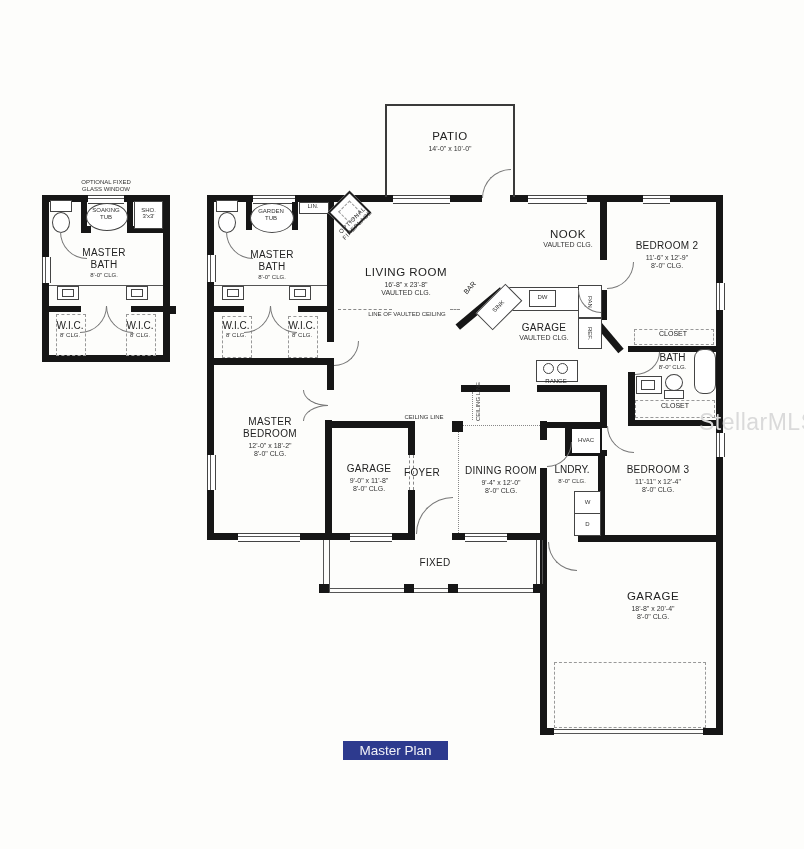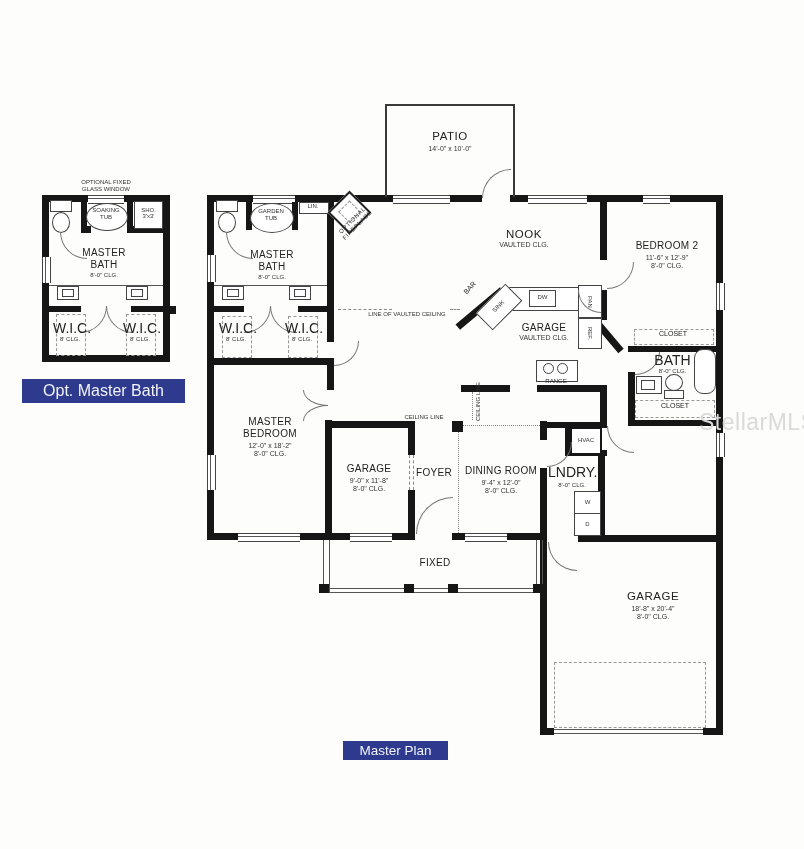--- a/index.html
+++ b/index.html
@@ -19,21 +19,21 @@
   .dash{position:absolute;border:1px dashed #999;}
   .dashl{position:absolute;border-top:1px dashed #888;}
   .dashv{position:absolute;border-left:1px dashed #888;}
   .dot{position:absolute;border-top:1px dotted #888;}
   .dotv{position:absolute;border-left:1px dotted #888;}
   .box{position:absolute;border:1px solid #444;background:#fff;}
   .oval{position:absolute;border:1px solid #444;border-radius:50%;background:#fff;}
   .lbl{position:absolute;text-align:center;line-height:1.15;white-space:nowrap;color:#222;}
   .nm{font-size:10px;letter-spacing:.3px;display:block;}
   .big{font-size:11.5px;letter-spacing:.5px;display:block;}
-  .md{font-size:14px;display:block;}
+  .md{font-size:10px;display:block;}
   .dm{font-size:7px;color:#333;display:block;}
   .ty{font-size:6px;color:#333;display:block;}
   .vt{writing-mode:vertical-rl;text-orientation:mixed;font-size:6px;color:#333;}
   .cap{position:absolute;background:#2d3a8e;color:#f2f2f8;display:flex;align-items:center;justify-content:center;}
   .wm{position:absolute;color:#dadada;font-size:23px;letter-spacing:.5px;}
 </style>
 </head>
 <body>
 
 <div id="canvas">
@@ -84,21 +84,20 @@
     <span class="ty" style="margin-top:2px">8'-0" CLG.</span>
   </div>
   <div class="lbl" style="left:53px;top:320px;width:34px">
     <span class="md">W.I.C.</span>
     <span class="ty">8' CLG.</span>
   </div>
   <div class="lbl" style="left:123px;top:320px;width:34px">
     <span class="md">W.I.C.</span>
     <span class="ty">8' CLG.</span>
   </div>
-  <div class="cap" style="left:22px;top:379px;width:163px;height:24px;font-size:16px">Opt. Master Bath</div>
 
   <div class="w" style="left:207px;top:195px;width:46px;height:7px"></div>
   <div class="w" style="left:295px;top:195px;width:98px;height:7px"></div>
   <div class="w" style="left:450px;top:195px;width:32px;height:7px"></div>
   <div class="w" style="left:510px;top:195px;width:18px;height:7px"></div>
   <div class="w" style="left:587px;top:195px;width:56px;height:7px"></div>
   <div class="w" style="left:670px;top:195px;width:53px;height:7px"></div>
   <div class="winH" style="left:253px;top:195px;width:42px"></div>
   <div class="winH" style="left:393px;top:195px;width:57px"></div>
   <div class="winH" style="left:528px;top:195px;width:59px"></div>
@@ -261,22 +260,27 @@
   <div class="dot" style="left:463px;top:425px;width:77px"></div>
   <div class="dotv" style="left:458px;top:432px;height:101px"></div>
   <div class="dotv" style="left:472px;top:392px;height:28px"></div>
   <div class="dashl" style="left:338px;top:309px;width:54px"></div>
   <div class="dashl" style="left:450px;top:309px;width:10px"></div>
 
   <div class="lbl" style="left:410px;top:130px;width:80px">
     <span class="big">PATIO</span>
     <span class="dm" style="margin-top:2px">14'-0" x 10'-0"</span>
   </div>
+  <div class="lbl" style="left:356px;top:266px;width:100px">
+    <span class="big">LIVING ROOM</span>
+    <span class="dm" style="margin-top:2px">16'-8" x 23'-8"</span>
+    <span class="dm">VAULTED CLG.</span>
+  </div>
   <div class="lbl" style="left:352px;top:311px;width:110px;font-size:6px;color:#333">LINE OF VAULTED CEILING</div>
-  <div class="lbl" style="left:484px;top:228px;width:80px">
+  <div class="lbl" style="left:528px;top:228px;width:80px">
     <span class="big">NOOK</span>
     <span class="dm">VAULTED CLG.</span>
   </div>
   <div class="lbl" style="left:504px;top:322px;width:80px">
     <span class="nm">GARAGE</span>
     <span class="dm">VAULTED CLG.</span>
   </div>
   <div class="lbl" style="left:617px;top:240px;width:100px">
     <span class="nm">BEDROOM 2</span>
     <span class="dm" style="margin-top:2px">11'-6" x 12'-9"</span>
@@ -305,34 +309,39 @@
     <span class="nm">MASTER</span>
     <span class="nm">BEDROOM</span>
     <span class="dm" style="margin-top:3px">12'-0" x 18'-2"</span>
     <span class="dm">8'-0" CLG.</span>
   </div>
   <div class="lbl" style="left:344px;top:463px;width:50px">
     <span class="nm">GARAGE</span>
     <span class="dm" style="margin-top:2px">9'-0" x 11'-8"</span>
     <span class="dm">8'-0" CLG.</span>
   </div>
-  <div class="lbl" style="left:412px;top:467px;width:44px">
+  <div class="lbl" style="left:400px;top:467px;width:44px">
     <span class="nm">FOYER</span>
   </div>
   <div class="lbl" style="left:458px;top:465px;width:86px">
     <span class="nm">DINING ROOM</span>
     <span class="dm" style="margin-top:2px">9'-4" x 12'-0"</span>
     <span class="dm">8'-0" CLG.</span>
   </div>
   <div class="lbl" style="left:396px;top:414px;width:56px;font-size:6px;color:#333">CEILING LINE</div>
   <div class="lbl" style="left:450px;top:398px;width:56px;font-size:6px;color:#333;transform:rotate(-90deg)">CEILING LINE</div>
   <div class="lbl" style="left:548px;top:464px;width:48px">
     <span class="md">LNDRY.</span>
     <span class="ty" style="margin-top:2px">8'-0" CLG.</span>
   </div>
+  <div class="lbl" style="left:608px;top:464px;width:100px">
+    <span class="nm">BEDROOM 3</span>
+    <span class="dm" style="margin-top:2px">11'-11" x 12'-4"</span>
+    <span class="dm">8'-0" CLG.</span>
+  </div>
   <div class="lbl" style="left:405px;top:557px;width:60px">
     <span class="nm">FIXED</span>
   </div>
   <div class="lbl" style="left:613px;top:590px;width:80px">
     <span class="big">GARAGE</span>
     <span class="dm" style="margin-top:2px">18'-8" x 20'-4"</span>
     <span class="dm">8'-0" CLG.</span>
   </div>
 
   <div class="wm" style="left:699px;top:409px">StellarMLS</div>

